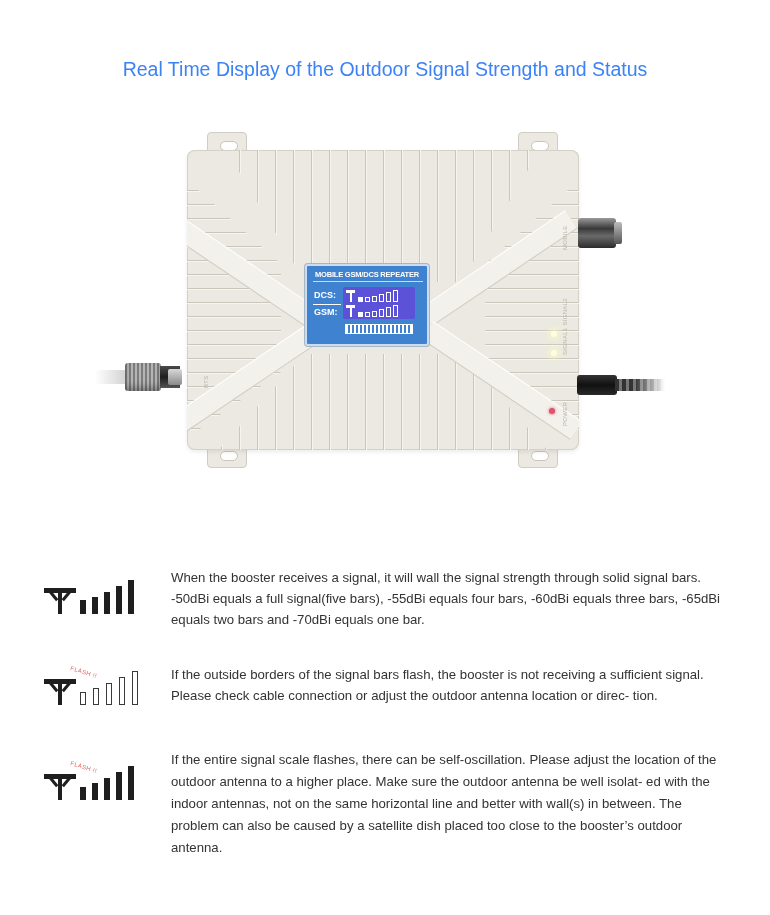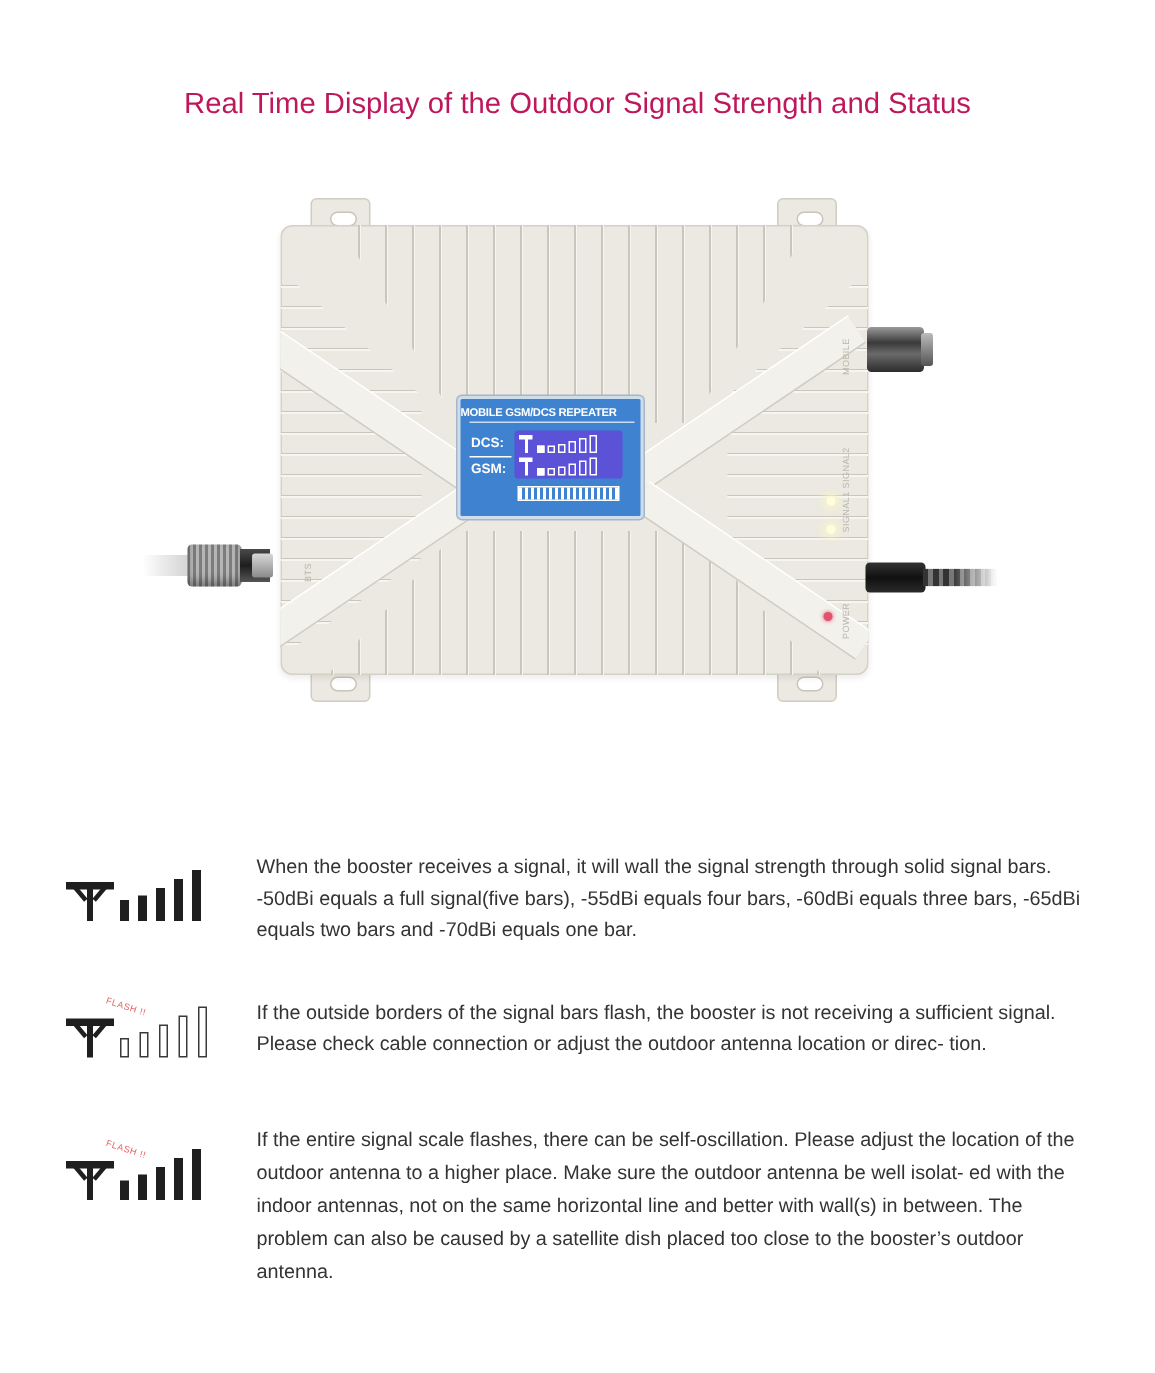--- a/index.html
+++ b/index.html
@@ -1,21 +1,21 @@
 <!DOCTYPE html>
 <html><head>
 <meta charset="utf-8">
 <style>
   * { box-sizing: border-box; margin: 0; padding: 0; }
   html, body { width: 770px; height: 915px; background: #ffffff; overflow: hidden; }
   body { position: relative; font-family: "Liberation Sans", sans-serif; }
 
   .title {
     position: absolute; left: 0; top: 58px; width: 770px;
-    text-align: center; font-size: 19.5px; color: #be185d;
+    text-align: center; font-size: 19.5px; color: #3b82f6;
     letter-spacing: 0px;
   }
 
   
   .device-wrap { position: absolute; left: 0; top: 120px; width: 770px; height: 360px; }
   .cable-left {
     position: absolute; left: 95px; top: 250px; width: 45px; height: 14px;
     background: linear-gradient(90deg, rgba(220,220,220,0), #d8d8d8 60%, #cfcfcf);
     border-radius: 3px;
   }
@@ -85,21 +85,21 @@
     content: ""; position: absolute; left: 12px; top: 8px; width: 16px; height: 8px;
     background: #fff; border-radius: 5px; border: 1px solid #c8c5ba;
   }
 
   .lcd {
     position: absolute; left: 305px; top: 264px; width: 124px; height: 82px;
     background: #3f83d0; border: 2px solid #cfdcec; border-radius: 3px;
     box-shadow: 0 0 0 1px #a6b6c9;
   }
   .lcd-title {
-    position: absolute; left: 0; top: 4px; width: 100%; 
+    position: absolute; left: 0; top: 4px; width: 100%; text-align: center;
     color: #ffffff; font-size: 7.5px; font-weight: bold; letter-spacing: -0.2px;
   }
   .lcd-line { position: absolute; left: 6px; top: 15px; width: 110px; height: 1px; background: #c9dcf2; }
   .lcd-lbl { position: absolute; left: 7px; color: #fff; font-size: 9px; font-weight: bold; }
   .lcd-sep { position: absolute; left: 6px; top: 38px; width: 28px; height: 1px; background: #fff; }
   .lcd-screen {
     position: absolute; left: 36px; top: 21px; width: 72px; height: 32px;
     background: #5b52d8; border-radius: 2px;
   }
   .lcd-row { position: absolute; left: 3px; height: 13px; display: flex; align-items: flex-end; gap: 2px; }

